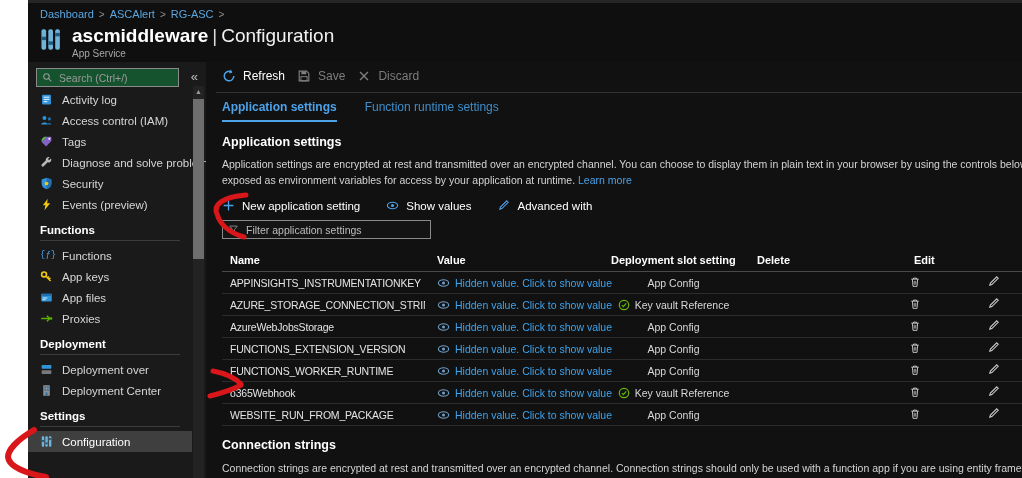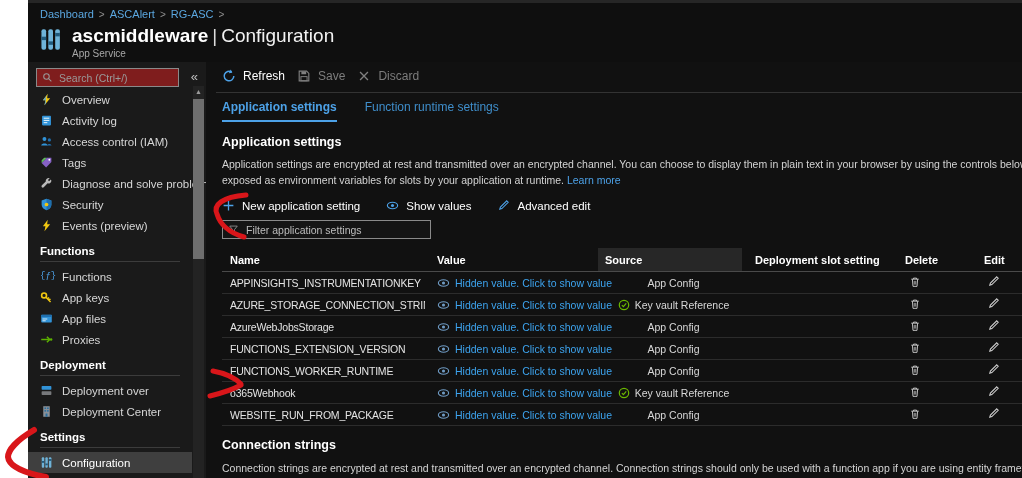--- a/index.html
+++ b/index.html
@@ -16,21 +16,21 @@
   .app-icon{width:25px;height:25px;margin-top:2px;}
   .title-line{font-size:19px;color:#ffffff;line-height:22px;white-space:nowrap;}
   .title-line .tname{font-weight:bold;}
   .title-line .tpipe{color:#dcdcdc;font-weight:normal;margin:0 4px;}
   .title-line .tpage{font-weight:normal;color:#f2f2f2;}
   .subtitle{font-size:10px;color:#a8a8a8;margin-top:1px;}
 
   
   .sidebar{position:absolute;left:0;top:62px;width:178px;bottom:0;background:#1a1a1a;}
   .search-box{position:absolute;left:8px;top:6px;width:136px;height:17px;border:1px solid #8a8a8a;
-              background:#7f1d1d;display:flex;align-items:center;padding-left:5px;gap:4px;}
+              background:#14532d;display:flex;align-items:center;padding-left:5px;gap:4px;}
   .search-box input{flex:1;background:transparent;border:none;outline:none;color:#dddddd;
               font-size:10.5px;font-family:"Liberation Sans",sans-serif;min-width:0;}
   .search-box input::placeholder{color:#9a9a9a;}
   .collapse{position:absolute;right:8px;top:8px;color:#c0c0c0;font-size:13px;cursor:pointer;line-height:13px;}
   .sscroll{position:absolute;right:2px;top:24px;bottom:0;width:11px;background:#232323;}
   .sscroll .up{display:block;text-align:center;color:#9a9a9a;font-size:7px;line-height:12px;}
   .sthumb{position:absolute;left:0;top:13px;width:11px;height:160px;background:#6e6e6e;}
   .nav{position:absolute;left:0;top:27px;right:14px;}
   .nav-item{display:flex;align-items:center;height:21px;padding-left:12px;gap:9px;font-size:11.5px;
             color:#d6d6d6;cursor:pointer;white-space:nowrap;}
@@ -127,27 +127,20 @@
           <circle cx="6.5" cy="6.5" r="4" fill="none" stroke="#9a9a9a" stroke-width="1.5"></circle>
           <path d="M9.6 9.6 L13.6 13.6" stroke="#9a9a9a" stroke-width="1.5"></path>
         </svg>
         <input type="text" placeholder="Search (Ctrl+/)" style="">
       </div>
       <div class="collapse">«</div>
 
       <div class="nav">
         <div class="nav-item">
           <svg viewBox="0 0 16 16">
-              <path d="M9.5 1 L3.5 9 h3.2 L5.5 15 L12.5 6.5 H8.8 Z" fill="#f2c811"></path>
-              <path d="M9.5 1 L3.5 9 h3.2 L5.5 15 l1.8-2.2 V5 Z" fill="#4da2e8" opacity="0.8"></path>
-            </svg>
-          <span>Overview</span>
-        </div>
-        <div class="nav-item">
-          <svg viewBox="0 0 16 16">
               <rect x="2.5" y="2" width="11" height="12" rx="1" fill="#3193d8"></rect>
               <rect x="4.5" y="4.5" width="7" height="1.4" fill="#d8ecf7"></rect>
               <rect x="4.5" y="7.2" width="7" height="1.4" fill="#d8ecf7"></rect>
               <rect x="4.5" y="9.9" width="4.5" height="1.4" fill="#d8ecf7"></rect>
             </svg>
           <span>Activity log</span>
         </div>
         <div class="nav-item">
           <svg viewBox="0 0 16 16">
               <circle cx="5.5" cy="5" r="2.4" fill="#3193d8"></circle>
@@ -287,57 +280,56 @@
 
       <div class="tabs">
         <div class="tab active">Application settings</div>
         <div class="tab inactive">Function runtime settings</div>
       </div>
 
       <div class="sec-heading">Application settings</div>
 
       <div class="desc">
         <div class="dline">Application settings are encrypted at rest and transmitted over an encrypted channel. You can choose to display them in plain text in your browser by using the controls below. Application Settings</div>
-        <div class="dline"><span>exposed as environment variables for slots by your application at runtime.</span> <span class="learn">Learn more</span></div>
+        <div class="dline"><span>exposed as environment variables for access by your application at runtime.</span> <span class="learn">Learn more</span></div>
       </div>
 
       <div class="actions">
         <div class="action">
           <svg viewBox="0 0 16 16">
               <path d="M8 2 V14 M2 8 H14" stroke="#4da2e8" stroke-width="1.6"></path>
             </svg>
           <span>New application setting</span>
         </div>
         <div class="action">
           <svg viewBox="0 0 16 12">
               <ellipse cx="8" cy="6" rx="6.3" ry="4" fill="none" stroke="#4da2e8" stroke-width="1.4"></ellipse>
               <circle cx="8" cy="6" r="1.9" fill="#4da2e8"></circle>
             </svg>
           <span>Show values</span>
         </div>
         <div class="action">
           <svg viewBox="0 0 16 16">
               <path d="M12 2.2 L13.8 4 L6 11.8 L3.4 12.6 L4.2 10 Z" fill="none" stroke="#4da2e8" stroke-width="1.3"></path>
             </svg>
-          <span>Advanced edit</span>
+          <span>Advanced with</span>
         </div>
       </div>
 
       <div class="filter">
         <svg viewBox="0 0 16 16">
             <path d="M2.5 3 H13.5 L9.5 8 V13 L6.5 11.3 V8 Z" fill="none" stroke="#9a9a9a" stroke-width="1.2"></path>
           </svg>
         <input type="text" placeholder="Filter application settings" style="">
       </div>
 
       <div class="table">
         <div class="thead">
           <div class="h-name">Name</div>
           <div class="h-value">Value</div>
-          <div class="h-source">Source</div>
           <div class="h-slot">Deployment slot setting</div>
           <div class="h-del">Delete</div>
           <div class="h-edit">Edit</div>
         </div>
 
         <div class="trow">
           <div class="c-name">APPINSIGHTS_INSTRUMENTATIONKEY</div>
           <div class="c-value">
             <svg viewBox="0 0 16 12">
                 <ellipse cx="8" cy="6" rx="6.3" ry="4" fill="none" stroke="#6f9bc4" stroke-width="1.4"></ellipse>

